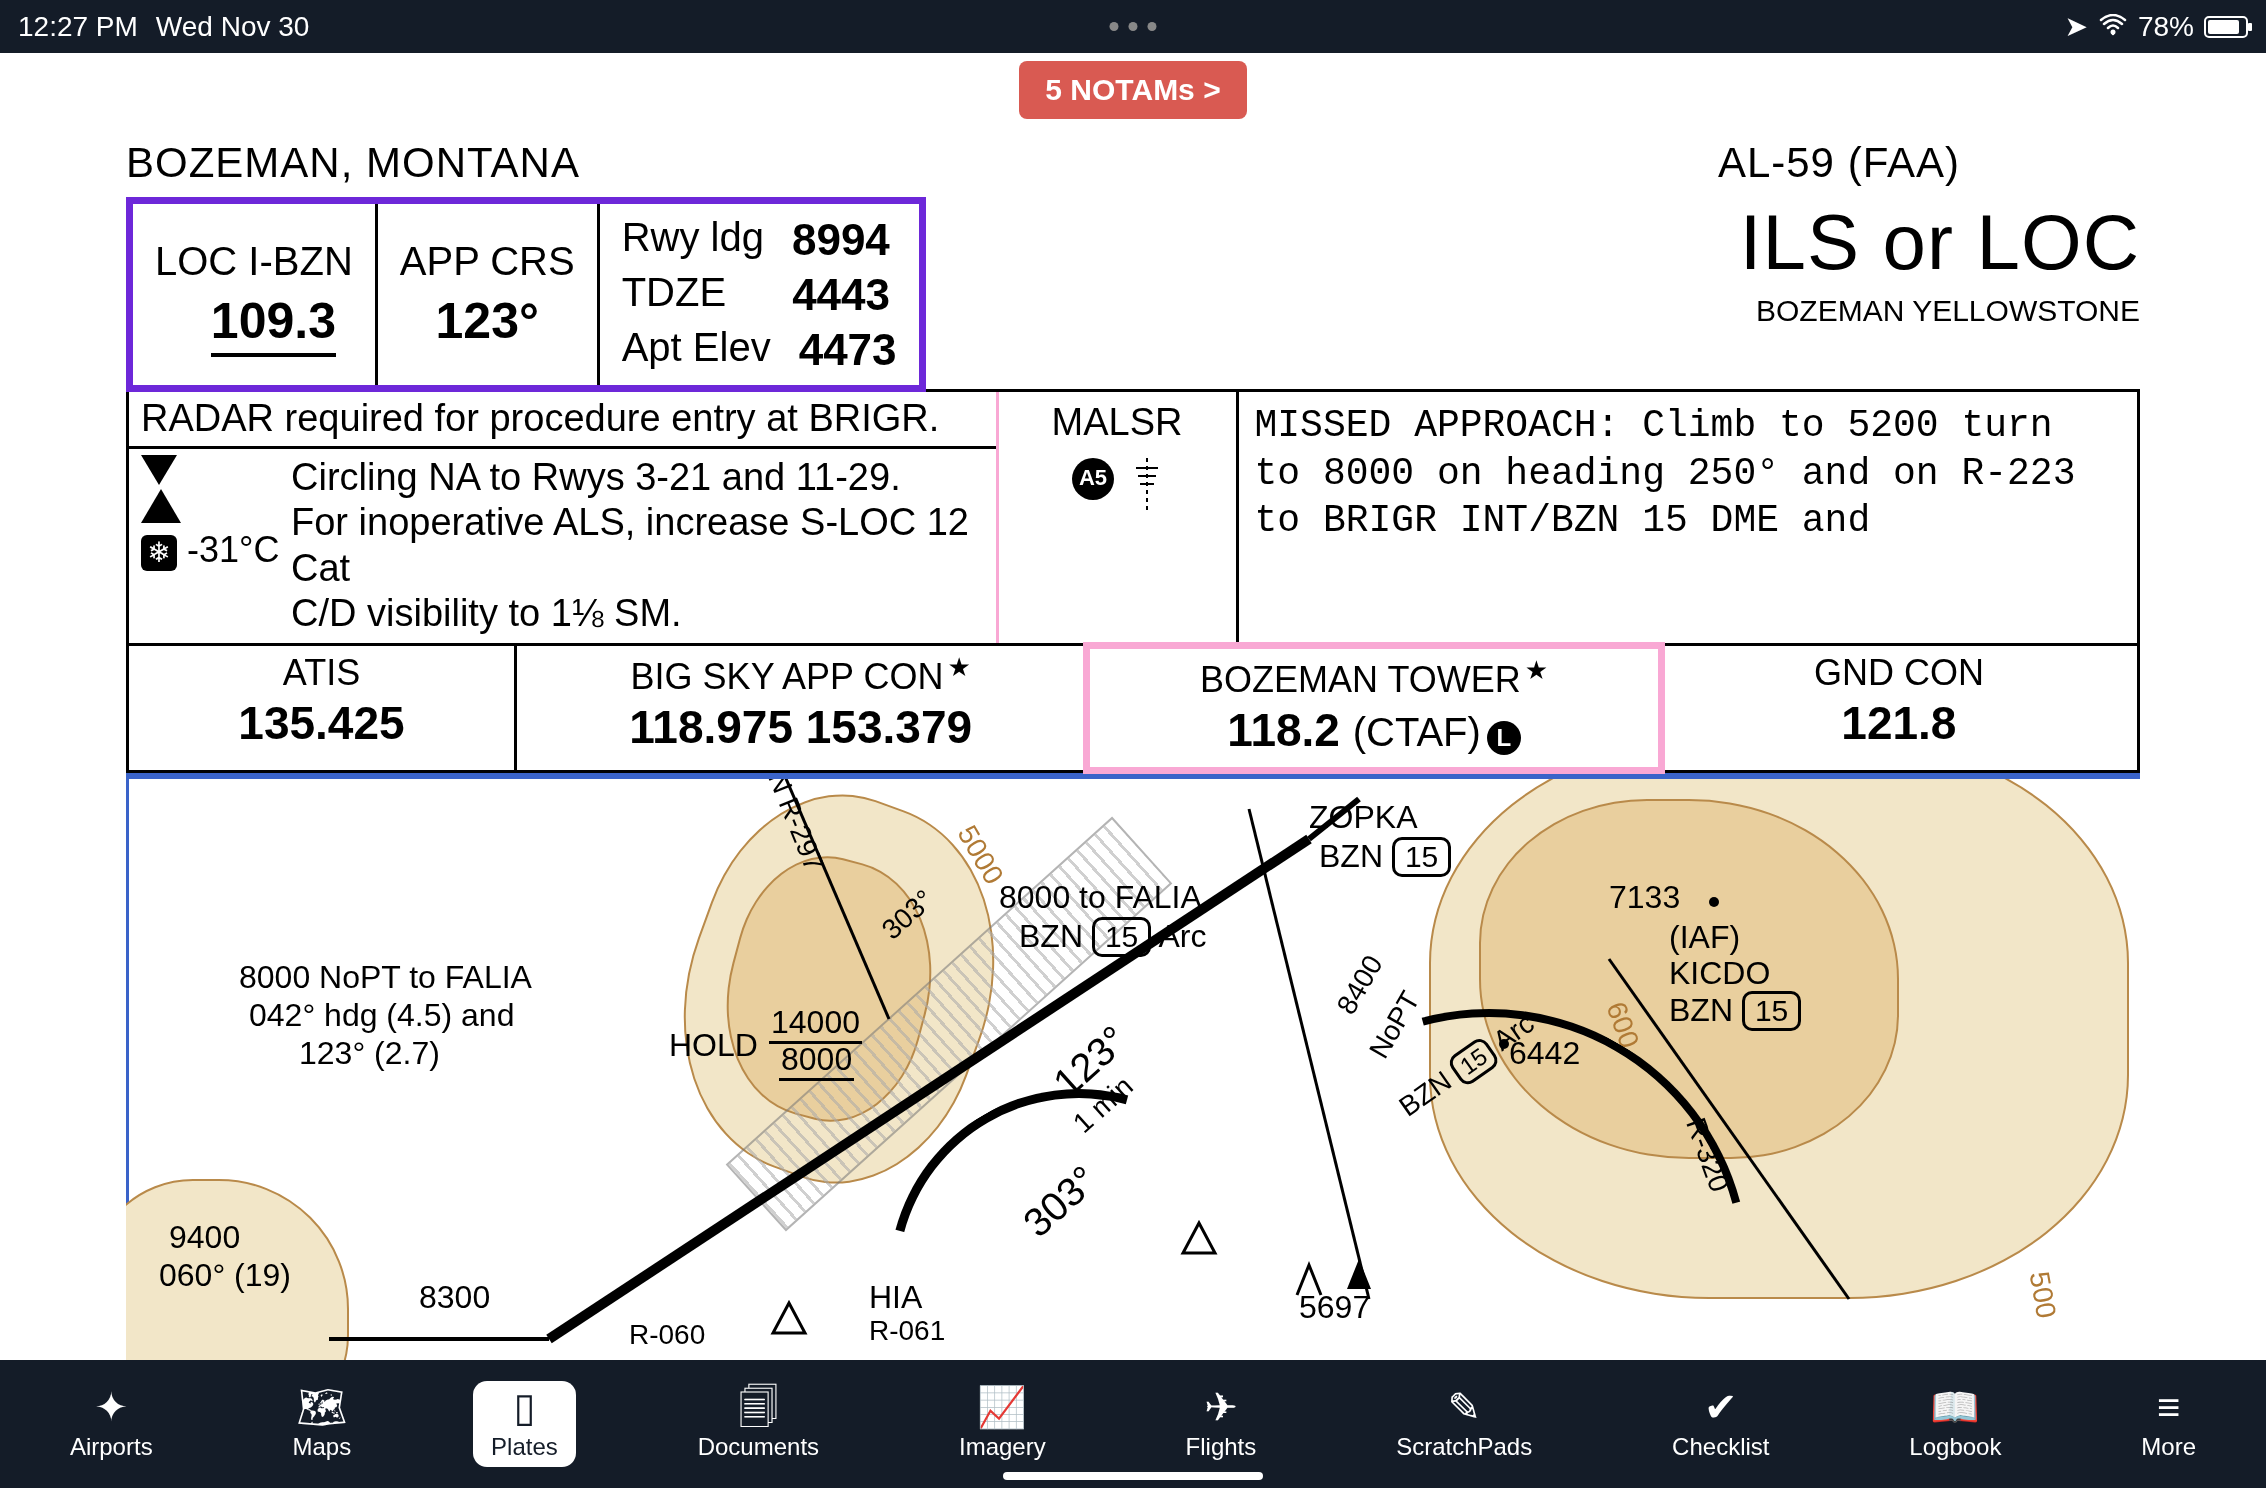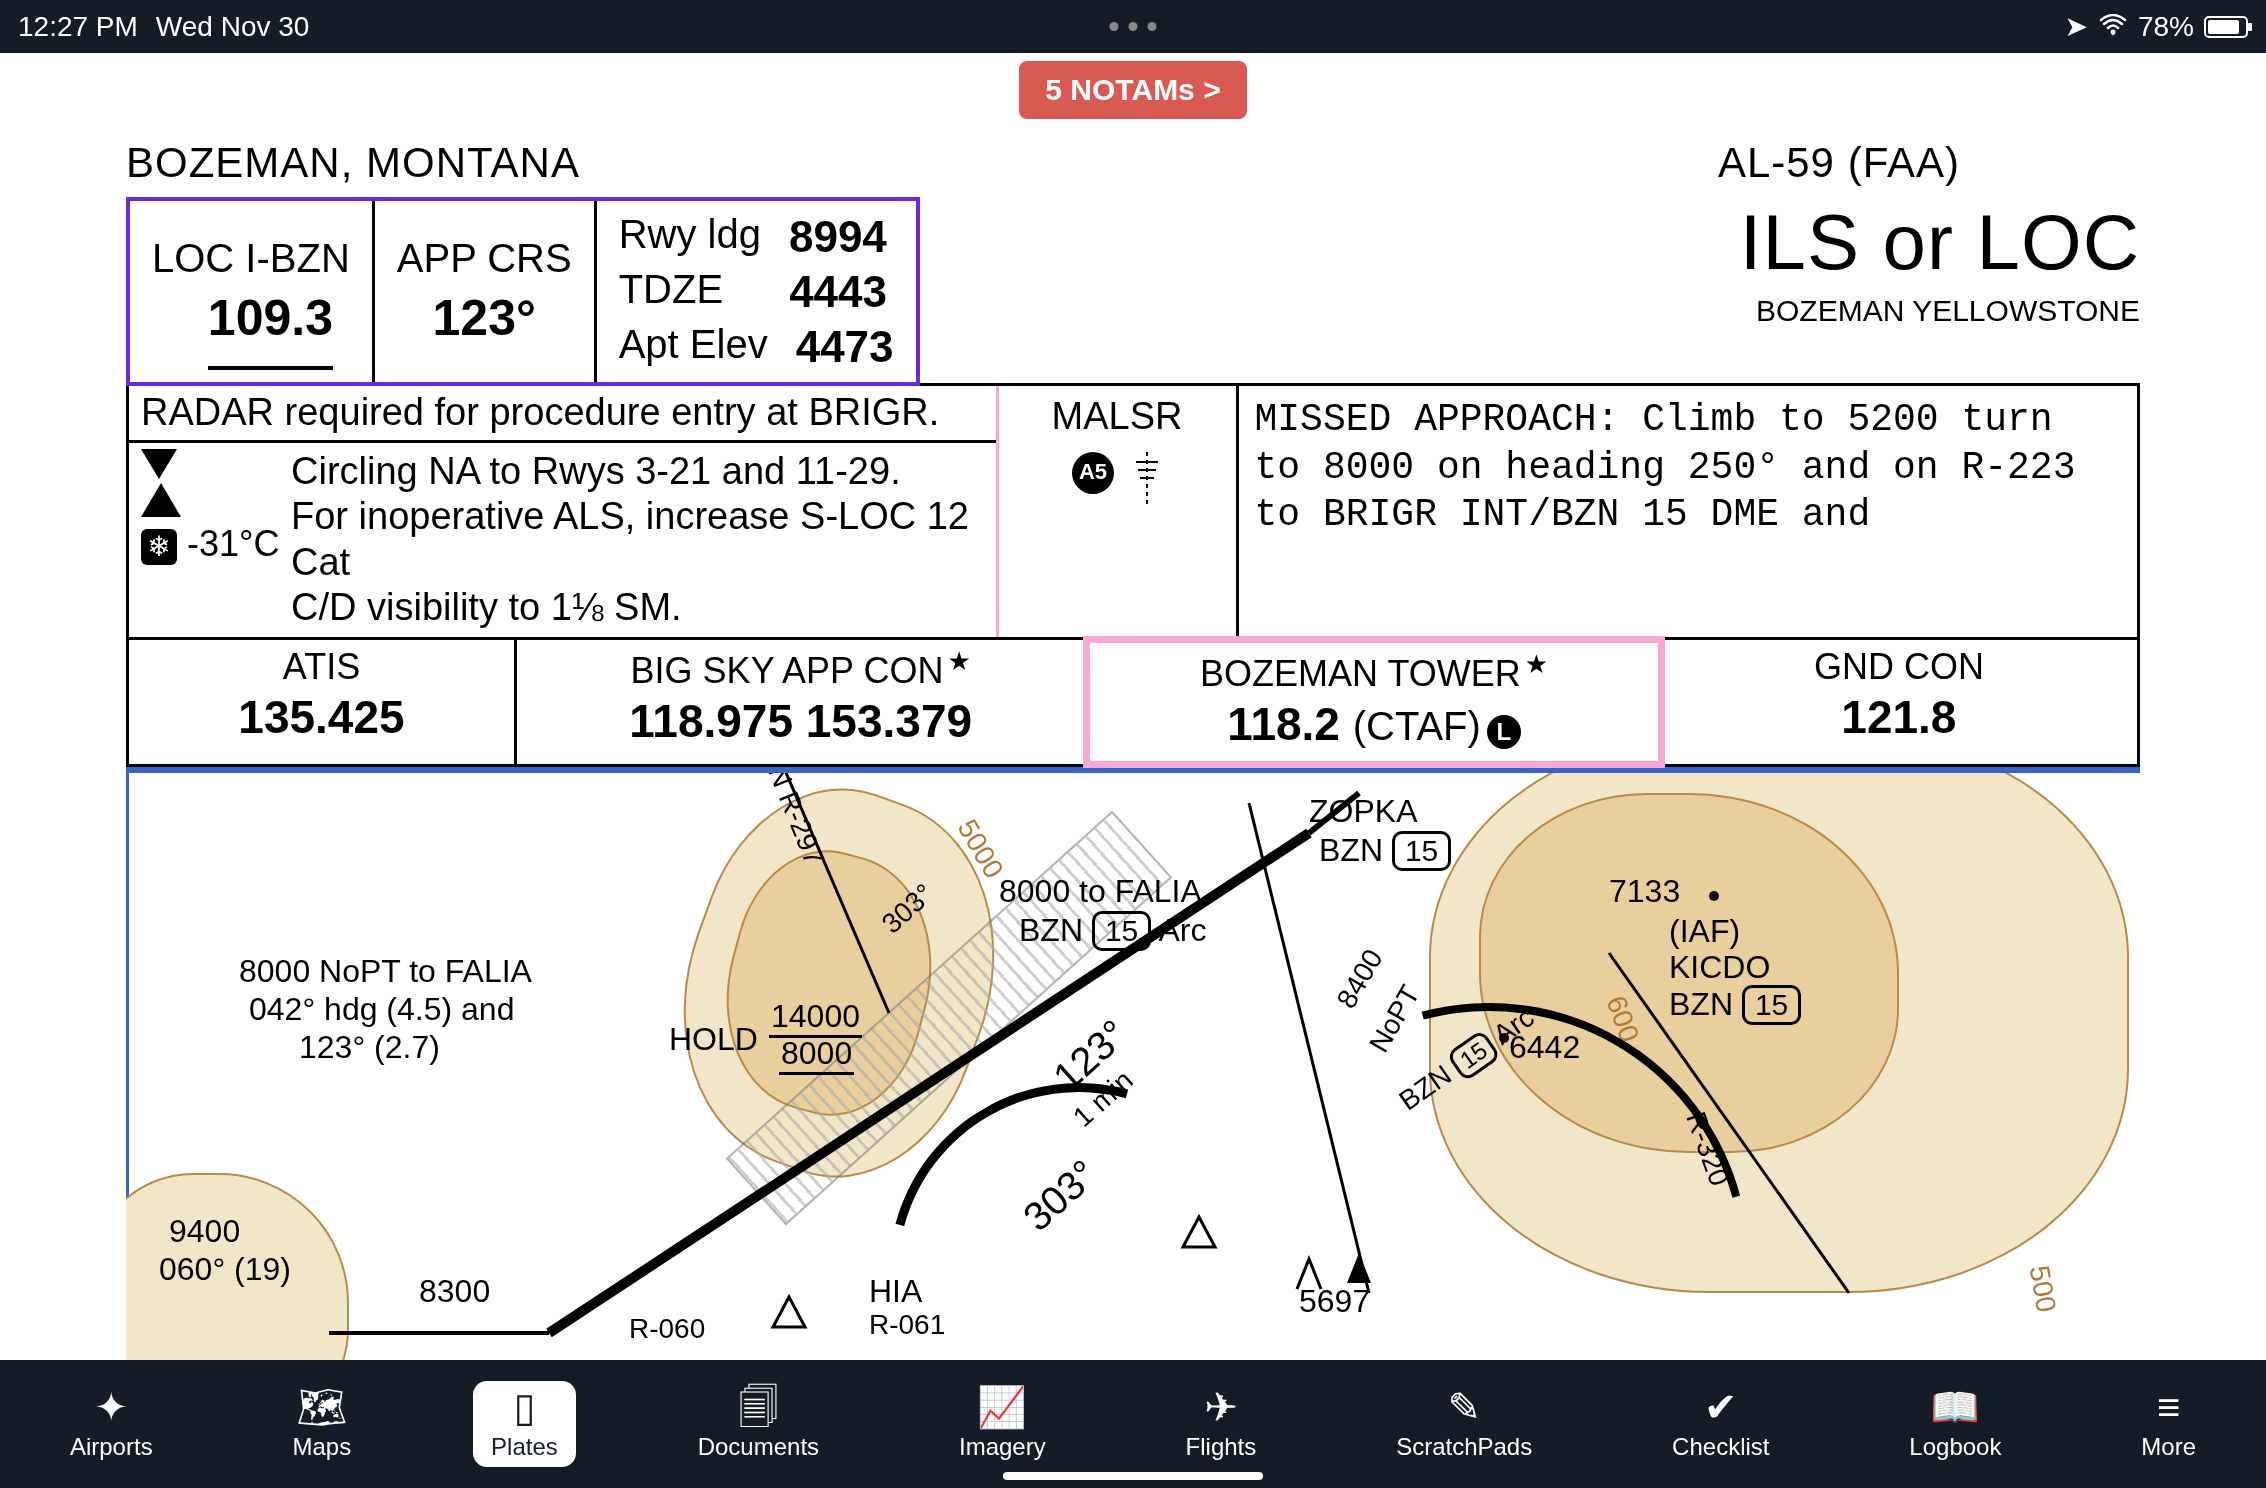--- a/index.html
+++ b/index.html
@@ -67,36 +67,36 @@
   }
   .plate-header-line { font-size: 42px; letter-spacing: 1px; }
 
   .briefing {
     display: flex;
     margin-top: 10px;
     align-items: stretch;
   }
   .briefing-left {
     display: flex;
-    border: 4px solid #6d28d9;
+    border: 7px solid #6d28d9;
   }
   .briefing-cell {
     border-right: 3px solid #000;
     padding: 8px 22px;
     text-align: center;
     font-size: 40px;
     display: flex; flex-direction: column; justify-content: center;
   }
   .briefing-cell:last-child { border-right: none; }
   .briefing-cell .label { font-size: 40px; }
   .briefing-cell .val {
     font-size: 50px; font-weight: 800;
     margin-top: 8px;
   }
-  .freq-underline { border-bottom: 4px solid #000; padding-bottom: 20px; margin-left: 39px; }
+  .freq-underline { border-bottom: 4px solid #000; padding-bottom: 4px; margin-left: 39px; }
   .rwy-block { text-align: left; font-size: 40px; line-height: 1.25; }
   .rwy-block .row { display: flex; gap: 28px; }
   .rwy-block .v { font-weight: 800; font-size: 44px; }
 
   .briefing-right {
     flex: 1; text-align: right; padding-left: 40px;
     overflow: hidden; white-space: nowrap;
   }
   .proc-title { font-size: 78px; letter-spacing: 1px; }
   .proc-sub { font-size: 30px; margin-top: 6px; }

